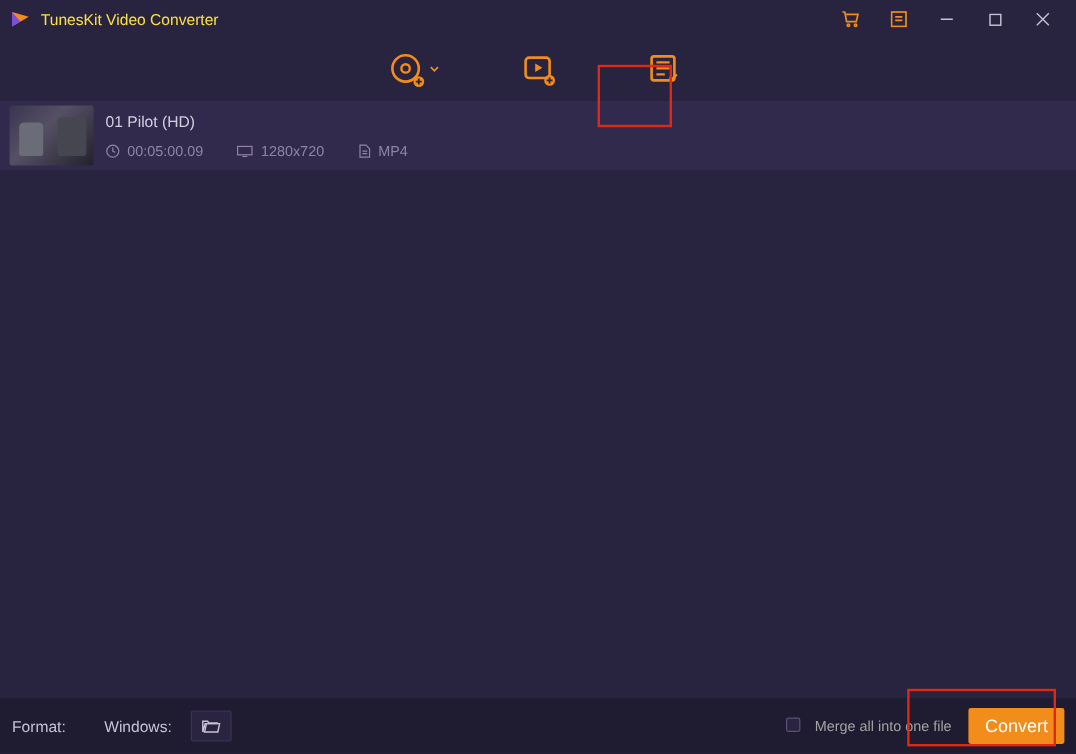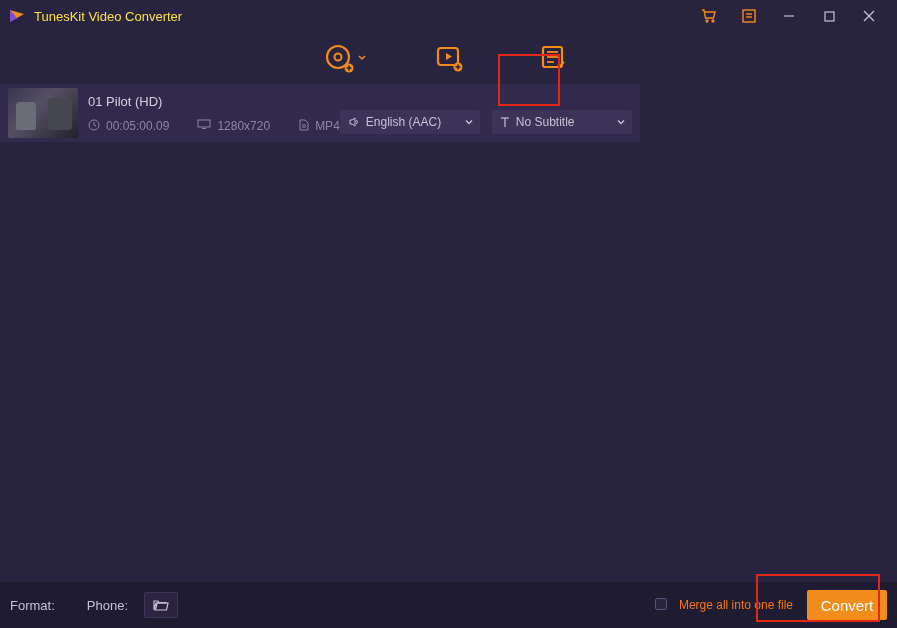--- a/index.html
+++ b/index.html
@@ -23,42 +23,42 @@
 
   
   .filelist { background: #322a4d; }
   .file-row { display: flex; align-items: stretch; height: 58px; padding: 4px 8px; }
   .thumb { width: 70px; height: 50px; background: linear-gradient(135deg,#3a3550 0%,#565065 40%,#22212c 100%); border-radius: 2px; position: relative; overflow: hidden; }
   .thumb::before { content:""; position:absolute; left:8px; top:14px; width:20px; height:28px; background:#6a6d77; border-radius:4px 4px 2px 2px; }
   .thumb::after { content:""; position:absolute; right:6px; top:10px; width:24px; height:32px; background:#45464f; border-radius:3px; }
   .file-info { flex: 1; padding-left: 10px; display: flex; flex-direction: column; justify-content: center; gap: 10px; }
   .file-title { color: #d4cfde; font-size: 13px; }
   .meta-row { display: flex; align-items: center; gap: 28px; color: #8e85a5; font-size: 12px; }
-  .meta-item { display: flex; align-items: flex-start; gap: 6px; }
+  .meta-item { display: flex; align-items: center; gap: 6px; }
   .meta-item svg { stroke: #8e85a5; }
   .selects { display: flex; align-items: flex-end; padding-bottom: 4px; gap: 12px; }
   .select { height: 24px; background: #3b3358; border-radius: 2px; display: flex; align-items: center; padding: 0 8px; cursor: pointer; color: #c7c1d6; font-size: 12px; position: relative; }
   .select .sel-icon { margin-right: 6px; }
   .select .chev { position: absolute; right: 6px; }
   .sel-audio { width: 140px; }
   .sel-sub { width: 140px; }
-  .main { display: flex; flex-direction: row; height: calc(628px - 32px - 52px - 46px); }
+  .main { display: flex; flex-direction: column; height: calc(628px - 32px - 52px - 46px); }
   .filelist-container { flex: 0 0 auto; }
   .void { flex: 1; background: #28233f; }
 
   
   .bottombar { height: 46px; background: #1f1b31; display: flex; align-items: center; padding: 0 10px; position: relative; }
   .bb-label { color: #c7c1d6; font-size: 13px; margin-right: 8px; }
   .bb-field { height: 26px; background: #2a2440; border: 1px solid #3b3358; border-radius: 2px; display: flex; align-items: center; padding: 0 8px; color: #c7c1d6; font-size: 12px; cursor: pointer; gap: 8px; }
   .bb-format { width: 160px; }
   .bb-output { width: 170px; }
   .bb-gap { width: 24px; }
   .bb-folder { width: 34px; height: 26px; background: #2a2440; border: 1px solid #3b3358; border-radius: 2px; display:flex; align-items:center; justify-content:center; margin-left:8px; cursor:pointer; }
   .bb-spacer { flex: 1; }
-  .bb-check { display: flex; gap: 12px; color: #f97316; font-size: 12px; cursor: pointer; }
+  .bb-check { display: flex; gap: 12px; color: #a3a3a3; font-size: 12px; cursor: pointer; }
   .bb-checkbox { width: 12px; height: 12px; border: 1px solid #5a5274; border-radius: 2px; background: #2a2440; }
   .convert-btn { margin-left: 14px; width: 80px; height: 30px; background: #f28c1a; color: #fff; font-size: 15px; border-radius: 2px; display:flex; align-items:center; justify-content:center; cursor:pointer; }
 
   .hl-convert { left: 756px; top: -8px; width: 124px; height: 48px; }
   .hl-preset { left: 498px; top: 22px; width: 62px; height: 52px; }
 </style>
 </head>
 <body>
 
 <div class="titlebar">
@@ -159,52 +159,30 @@
             <div class="meta-item">
               <svg width="11" height="12" viewBox="0 0 11 12" fill="none" stroke-width="1">
                   <path d="M2 1h5l3 3v7H2z"></path>
                   <line x1="4" y1="6" x2="8" y2="6"></line>
                   <line x1="4" y1="8" x2="8" y2="8"></line>
                 </svg>
               <span>MP4</span>
             </div>
           </div>
         </div>
-        <div class="selects">
-          <div class="select sel-audio">
-            <svg class="sel-icon" width="12" height="12" viewBox="0 0 12 12" fill="none" stroke="#c7c1d6" stroke-width="1">
-                <path d="M2 4h2l3-2v8l-3-2H2z"></path>
-                <path d="M8.5 4a3 3 0 010 4"></path>
-              </svg>
-            <span>English (AAC)</span>
-            <svg class="chev" width="10" height="10" viewBox="0 0 10 10">
-                <path d="M2 3.5l3 3 3-3" fill="none" stroke="#c7c1d6" stroke-width="1.3"></path>
-              </svg>
-          </div>
-          <div class="select sel-sub">
-            <svg class="sel-icon" width="10" height="12" viewBox="0 0 10 12" fill="none" stroke="#c7c1d6" stroke-width="1.2">
-                <line x1="1" y1="2" x2="9" y2="2"></line>
-                <line x1="5" y1="2" x2="5" y2="11"></line>
-              </svg>
-            <span>No Subtitle</span>
-            <svg class="chev" width="10" height="10" viewBox="0 0 10 10">
-                <path d="M2 3.5l3 3 3-3" fill="none" stroke="#c7c1d6" stroke-width="1.3"></path>
-              </svg>
-          </div>
-        </div>
       </div>
     </div>
   </div>
   <div class="void"></div>
 </div>
 
 <div class="bottombar">
   <span class="bb-label">Format:</span>
   <div class="bb-gap"></div>
-  <span class="bb-label">Phone:</span>
+  <span class="bb-label">Windows:</span>
   <div class="bb-folder">
     <svg width="16" height="12" viewBox="0 0 16 12" fill="none" stroke="#c7c1d6" stroke-width="1.2">
         <path d="M1 2h4l1 1.5h7V4H3l-2 7V2z"></path>
         <path d="M2.5 11h11L15 4H4z"></path>
       </svg>
   </div>
   <div class="bb-spacer"></div>
   <div class="bb-check">
     <div class="bb-checkbox"></div>
     <span>Merge all into one file</span>

